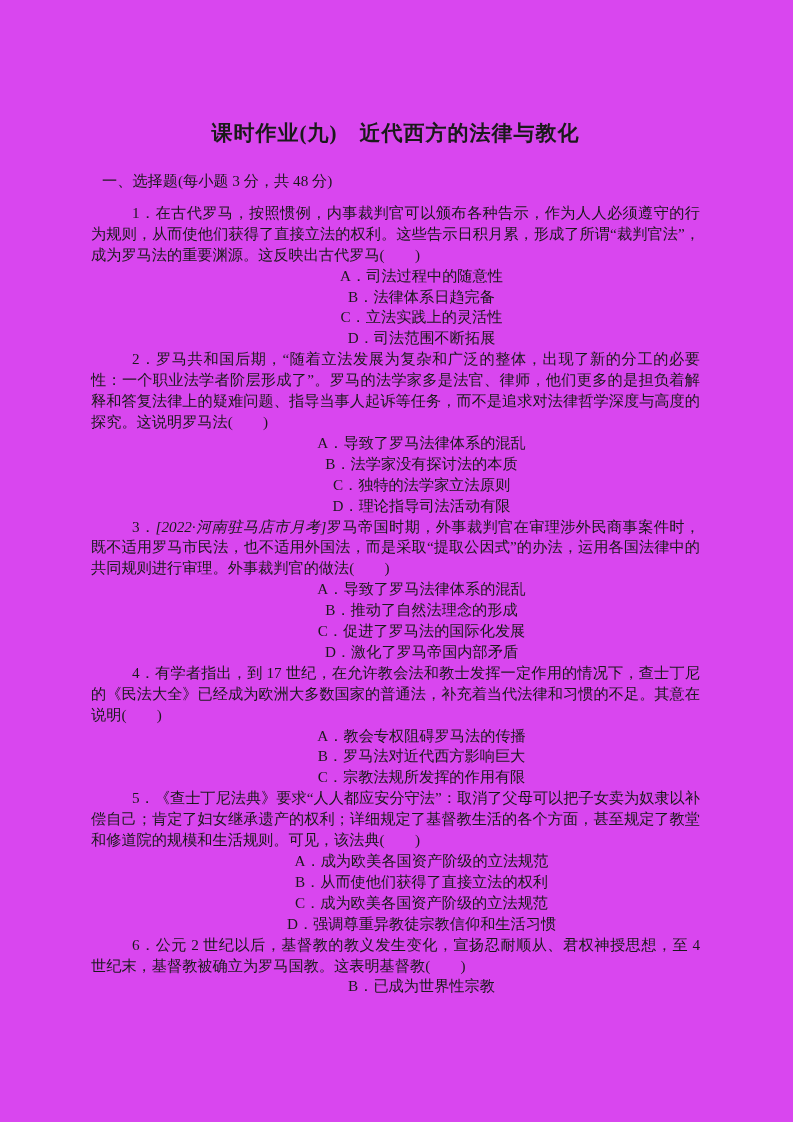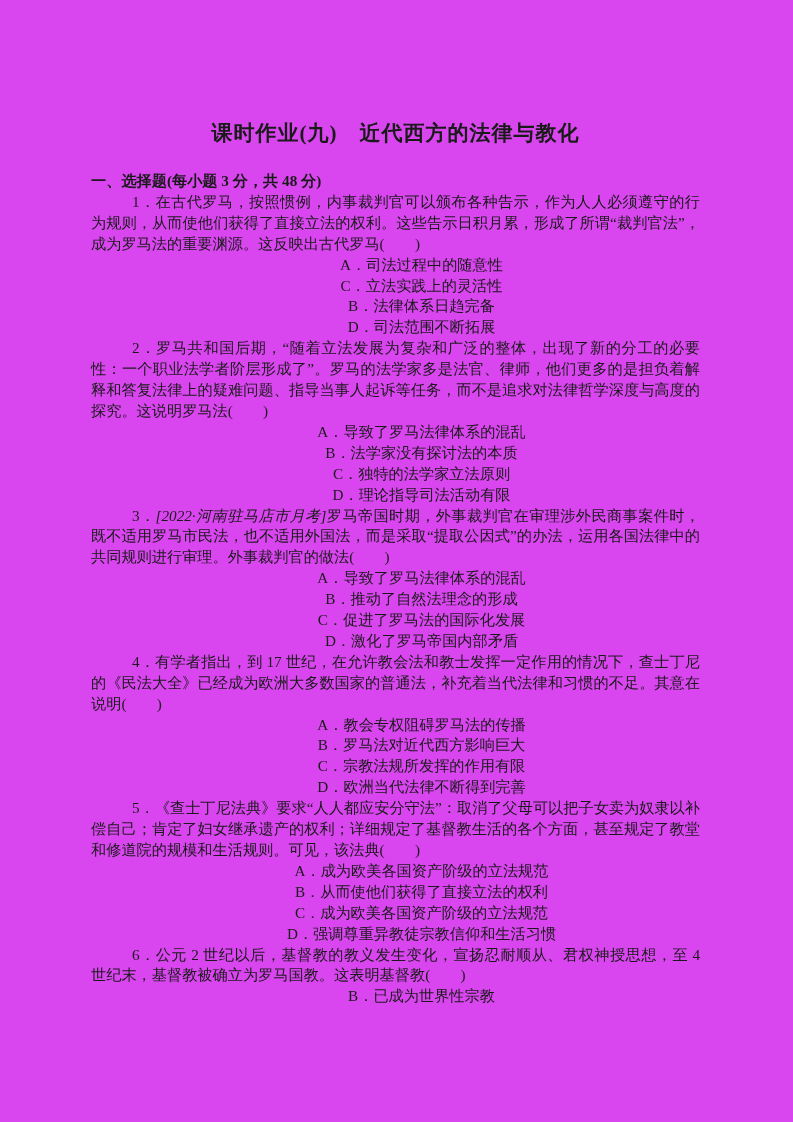--- a/index.html
+++ b/index.html
@@ -30,22 +30,22 @@
     line-height: 30px;
     margin: 0 0 23px 0;
     letter-spacing: 1px;
   }
   .body-text {
     font-size: 15.2px;
     line-height: 20.9px;
     text-align: justify;
   }
   .section-header {
-    font-weight: 700;
-    margin: 0;
+    font-weight: 400;
+    margin: 11px;
   }
   p { margin: 0; }
   .stem { text-indent: 41px; }
   .option { padding-left: 52px; text-align: center; }
   .qsource { font-style: italic; }
 </style>
 </head>
 <body>
 
 <div class="page">
@@ -53,22 +53,22 @@
 
     <h1 class="doc-title">课时作业(九)　近代西方的法律与教化</h1>
 
     <div class="body-text">
 
       <p class="section-header">一、选择题(每小题 3 分，共 48 分)</p>
 
       <div class="question">
         <p class="stem"><span class="qnum">1．</span><span class="qsource"></span><span class="qtext">在古代罗马，按照惯例，内事裁判官可以颁布各种告示，作为人人必须遵守的行为规则，从而使他们获得了直接立法的权利。这些告示日积月累，形成了所谓“裁判官法”，成为罗马法的重要渊源。这反映出古代罗马(　　)</span></p>
         <p class="option">A．司法过程中的随意性</p>
+        <p class="option">B．法律体系日趋完备</p>
         <p class="option">C．立法实践上的灵活性</p>
-        <p class="option">B．法律体系日趋完备</p>
         <p class="option">D．司法范围不断拓展</p>
       </div>
 
       <div class="question">
         <p class="stem"><span class="qnum">2．</span><span class="qsource"></span><span class="qtext">罗马共和国后期，“随着立法发展为复杂和广泛的整体，出现了新的分工的必要性：一个职业法学者阶层形成了”。罗马的法学家多是法官、律师，他们更多的是担负着解释和答复法律上的疑难问题、指导当事人起诉等任务，而不是追求对法律哲学深度与高度的探究。这说明罗马法(　　)</span></p>
         <p class="option">A．导致了罗马法律体系的混乱</p>
         <p class="option">B．法学家没有探讨法的本质</p>
         <p class="option">C．独特的法学家立法原则</p>
         <p class="option">D．理论指导司法活动有限</p>
       </div>
@@ -79,21 +79,20 @@
         <p class="option">B．推动了自然法理念的形成</p>
         <p class="option">C．促进了罗马法的国际化发展</p>
         <p class="option">D．激化了罗马帝国内部矛盾</p>
       </div>
 
       <div class="question">
         <p class="stem"><span class="qnum">4．</span><span class="qsource"></span><span class="qtext">有学者指出，到 17 世纪，在允许教会法和教士发挥一定作用的情况下，查士丁尼的《民法大全》已经成为欧洲大多数国家的普通法，补充着当代法律和习惯的不足。其意在说明(　　)</span></p>
         <p class="option">A．教会专权阻碍罗马法的传播</p>
         <p class="option">B．罗马法对近代西方影响巨大</p>
         <p class="option">C．宗教法规所发挥的作用有限</p>
-        <p class="option">D．欧洲当代法律不断得到完善</p>
       </div>
 
       <div class="question">
         <p class="stem"><span class="qnum">5．</span><span class="qsource"></span><span class="qtext">《查士丁尼法典》要求“人人都应安分守法”：取消了父母可以把子女卖为奴隶以补偿自己；肯定了妇女继承遗产的权利；详细规定了基督教生活的各个方面，甚至规定了教堂和修道院的规模和生活规则。可见，该法典(　　)</span></p>
         <p class="option">A．成为欧美各国资产阶级的立法规范</p>
         <p class="option">B．从而使他们获得了直接立法的权利</p>
         <p class="option">C．成为欧美各国资产阶级的立法规范</p>
         <p class="option">D．强调尊重异教徒宗教信仰和生活习惯</p>
       </div>
 

